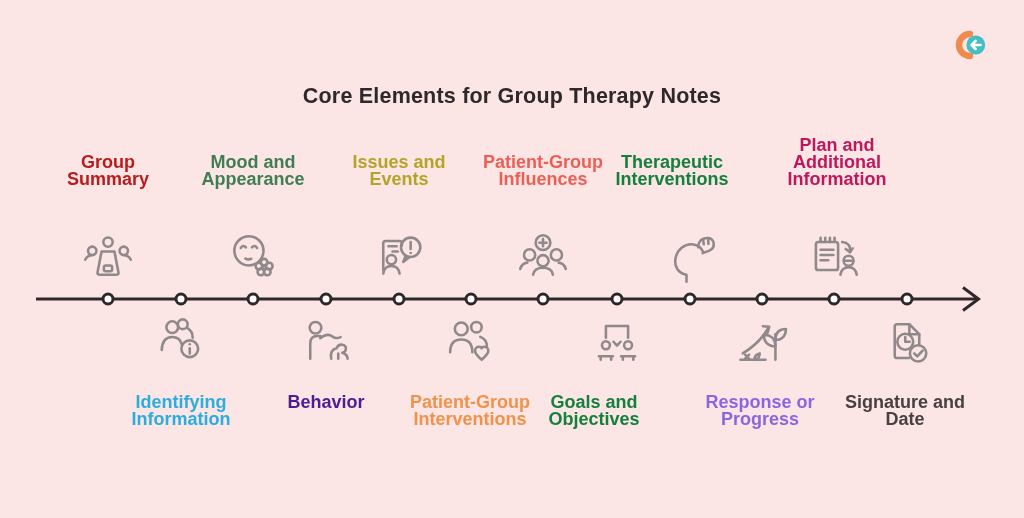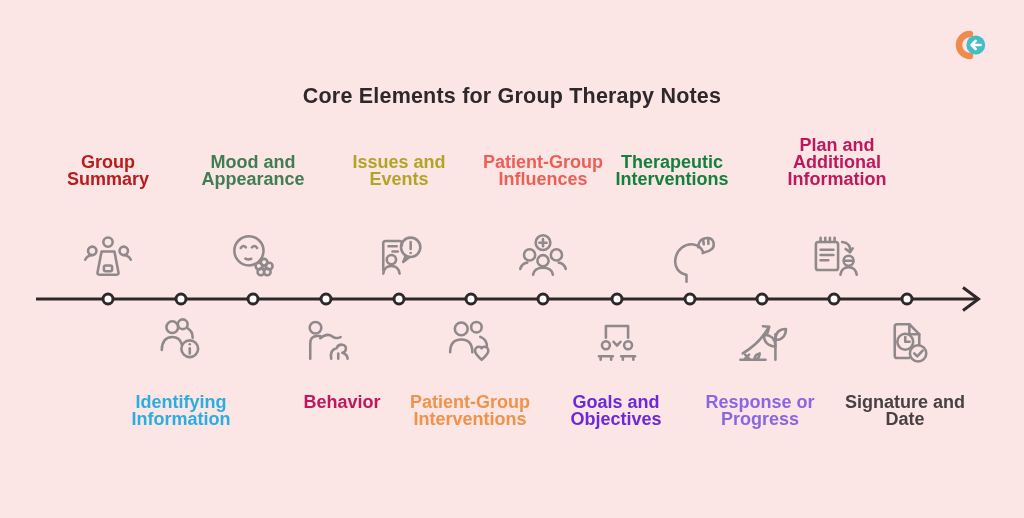--- a/index.html
+++ b/index.html
@@ -100,23 +100,23 @@
     <span>Patient-Group Influences</span>
   </div>
 <div class="tl-label top" style="left: 612px; width: 120px; color: #15803d;">
     <span>Therapeutic Interventions</span>
   </div>
 <div class="tl-label top" style="left: 762px; width: 150px; color: #be185d;">
     <span>Plan and Additional Information</span>
   </div>
 
 <div class="tl-label bottom" style="left: 126px; width: 110px; color: rgb(43, 173, 222);"><span>Identifying Information</span></div>
-<div class="tl-label bottom" style="left: 292px; width: 100px; color: #be185d;"><span>Behavior</span></div>
+<div class="tl-label bottom" style="left: 276px; width: 100px; color: #4c1d95;"><span>Behavior</span></div>
 <div class="tl-label bottom" style="left: 405px; width: 130px; color: rgb(240, 146, 74);"><span>Patient-Group Interventions</span></div>
-<div class="tl-label bottom" style="left: 561px; width: 110px; color: #6d28d9;"><span>Goals and Objectives</span></div>
+<div class="tl-label bottom" style="left: 539px; width: 110px; color: #15803d;"><span>Goals and Objectives</span></div>
 <div class="tl-label bottom" style="left: 700px; width: 120px; color: rgb(138, 102, 224);"><span>Response or Progress</span></div>
 <div class="tl-label bottom" style="left: 845px; width: 120px; color: rgb(71, 65, 67);"><span>Signature and Date</span></div>
 
 <div class="icon top" style="left:79px;">
   <svg viewBox="0 0 48 48">
     <circle cx="24" cy="9.5" r="4"></circle>
     <path d="M18.5 17.5 H29.5 L33 35.5 Q33.3 37.5 31 37.5 H17 Q14.7 37.5 15 35.5 Z"></path>
     <rect x="20.5" y="29.5" width="7" height="5" rx="1.5"></rect>
     <circle cx="10.5" cy="17" r="3.6"></circle>
     <path d="M4.5 24.5 Q6.5 20.6 10.5 20.8"></path>

